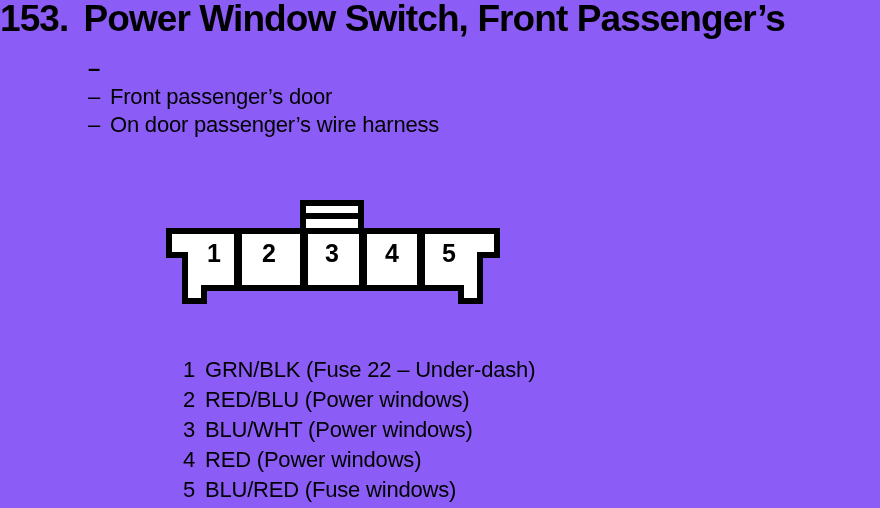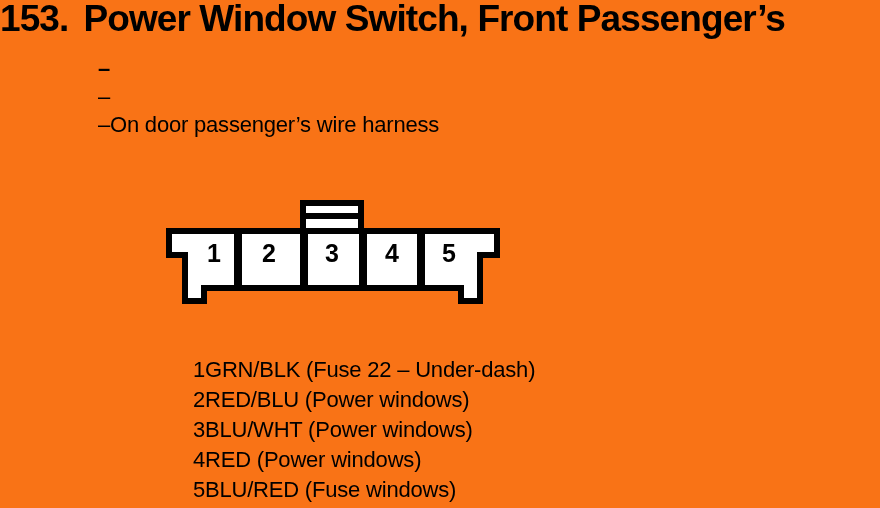--- a/index.html
+++ b/index.html
@@ -11,22 +11,21 @@
     width: 880px;
     height: 508px;
     position: relative;
     overflow: hidden;
     font-family: "Liberation Sans", sans-serif;
     color: #000000;
   }
   .page {
     position: absolute;
     inset: 0;
-    background: #f97316;
-    text-align: right;
+    background: #8b5cf6;
   }
   .title {
     position: absolute;
     left: 0;
     top: -3px;
     margin: 0;
     display: flex;
     white-space: nowrap;
     font-size: 37px;
     font-weight: bold;
@@ -90,20 +89,21 @@
     <span class="title-number">153.</span>
     <span class="title-text">Power Window Switch, Front Passenger’s</span>
   </h1>
 
   <div class="notes">
     <div class="note-row first">
       <span class="note-dash">–</span>
     </div>
     <div class="note-row">
       <span class="note-dash">–</span>
+      <span class="note-text">Front passenger’s door</span>
     </div>
     <div class="note-row">
       <span class="note-dash">–</span>
       <span class="note-text">On door passenger’s wire harness</span>
     </div>
   </div>
 
   <svg class="connector-svg" width="360" height="118" viewBox="150 195 360 118" xmlns="http://www.w3.org/2000/svg">
 
     <rect x="303" y="203" width="58" height="34" fill="#ffffff" stroke="#000000" stroke-width="6"></rect>

